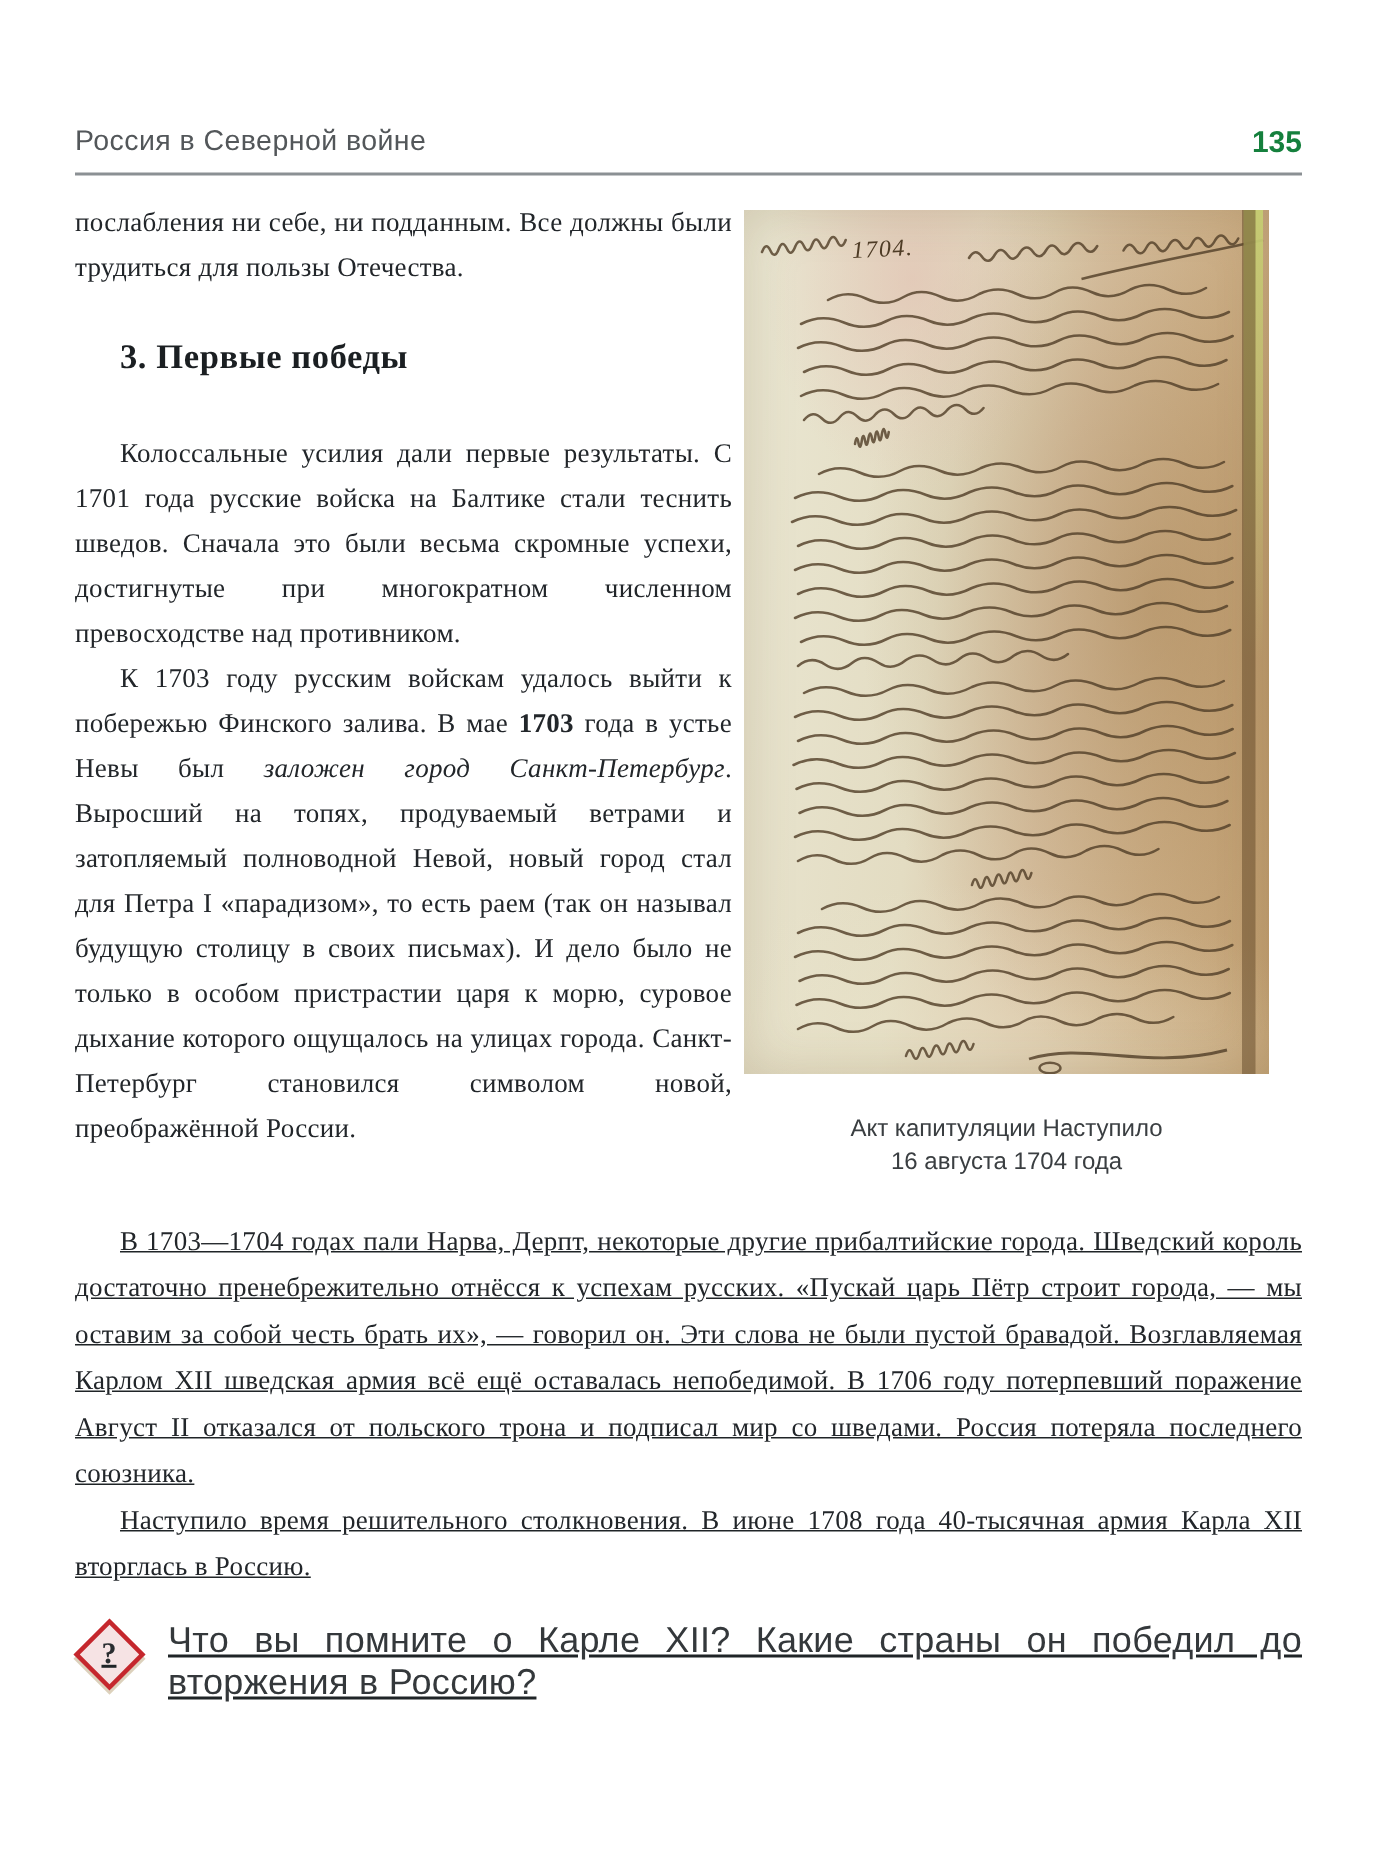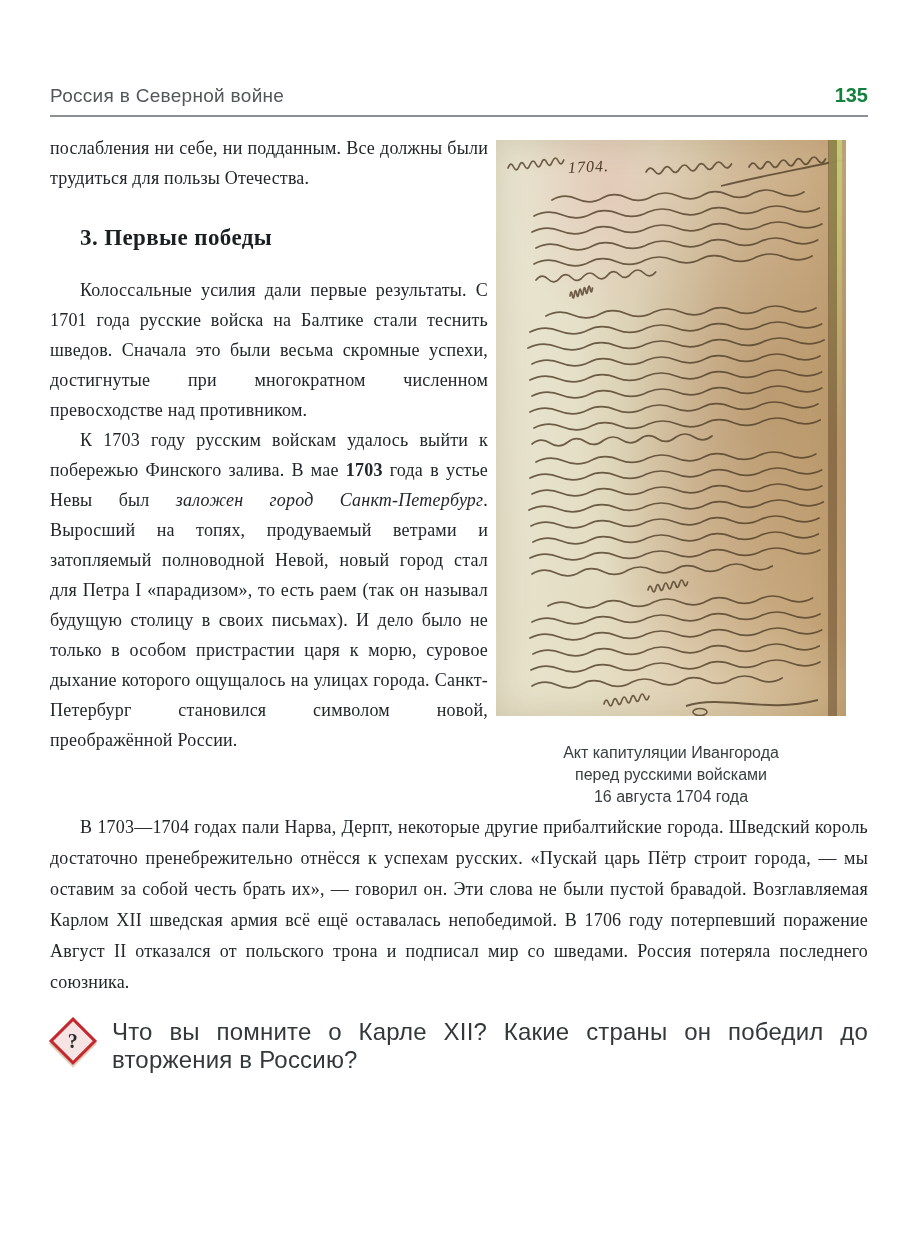--- a/index.html
+++ b/index.html
@@ -7,35 +7,35 @@
   .page {
     position:relative; width:918px; height:1245px; background:#ffffff;
     font-family:"Liberation Serif", serif; color:#1f2427; overflow:hidden;
   }
 
   
   .running-head {
     position:absolute; left:50px; top:84px; width:818px;
     font-family:"Liberation Sans", sans-serif;
     border-bottom:2px solid #8b9094; padding-bottom:8px;
-    display:flex; justify-content:space-between; align-items:center;
+    display:flex; justify-content:space-between; align-items:flex-start;
   }
   .rh-title { font-size:19px; color:#53575a; letter-spacing:.3px; }
   .rh-num   { font-size:20px; color:#15803d; font-weight:bold; }
 
   
   .col-left { position:absolute; left:50px; top:133px; width:438px; }
   .body {
     font-size:18px; line-height:30px; text-align:justify;
     letter-spacing:.2px; color:#22262a;
   }
   .indent { text-indent:30px; }
   .section {
     font-size:23px; font-weight:bold; color:#1b1f22;
-    margin:32px 0 24px 0; padding-left:30px; letter-spacing:.4px;
+    margin:32px 0 36px 0; padding-left:30px; letter-spacing:.4px;
   }
 
   
   .figure { position:absolute; left:496px; top:140px; width:350px; }
   .photo {
     position:relative; width:350px; height:576px; overflow:hidden;
     background:
       radial-gradient(ellipse 140px 200px at 32% 8%, rgba(224,178,168,.45), transparent 70%),
       radial-gradient(ellipse 260px 420px at 78% 45%, rgba(150,110,60,.38), transparent 75%),
       radial-gradient(ellipse 300px 160px at 45% 100%, rgba(236,231,206,.55), transparent 80%),
@@ -58,21 +58,21 @@
   .photo svg { position:absolute; left:0; top:0; }
 
   
   .caption {
     margin-top:26px; text-align:center;
     font-family:"Liberation Sans", sans-serif;
     font-size:16px; line-height:22px; color:#3a3e41;
   }
 
   
-  .bottom { position:absolute; left:50px; top:812px; width:818px; }
+  .bottom { position:absolute; left:50px; top:812px; width:818px;text-decoration:underline; }
   .bottom .body { line-height:31px; }
   .bottom .section { margin:28px 0 22px 0; }
 
   
   .question { margin-top:20px; display:flex; align-items:flex-start; }
   .q-diamond {
     flex:none; width:34px; height:34px; margin:6px 22px 0 6px;
     background:#f6e3e4; border:3px solid #c5272d;
     transform:rotate(45deg);
     display:flex; align-items:center; justify-content:center;
@@ -156,28 +156,28 @@
 
           <use href="#sq" transform="translate(108 564) scale(0.5 1)"></use>
           <path d="M190 566 C 228 554 268 574 322 560" fill="none" stroke="#54412a" stroke-width="1.9"></path>
           <ellipse cx="204" cy="572" rx="7" ry="3.5" fill="none" stroke="#54412a" stroke-width="1.6"></ellipse>
         </g>
       </svg>
       <div class="edge-green"></div>
       <div class="edge-dark"></div>
     </div>
     <figcaption class="caption">
-      <div>Акт капитуляции Ивангорода</div>
-      <div>перед русскими войсками</div>
+      <div>Акт капитуляции Наступило</div>
       <div>16 августа 1704 года</div>
     </figcaption>
   </figure>
 
   <div class="bottom">
     <p class="body indent">В 1703—1704 годах пали Нарва, Дерпт, некоторые другие прибалтийские города. Шведский король достаточно пренебрежительно отнёсся к успехам русских. «Пускай царь Пётр строит города, — мы оставим за собой честь брать их», — говорил он. Эти слова не были пустой бравадой. Возглавляемая Карлом XII шведская армия всё ещё оставалась непобедимой. В 1706 году потерпевший поражение Август II отказался от польского трона и подписал мир со шведами. Россия потеряла последнего союзника.</p>
+    <p class="body indent">Наступило время решительного столкновения. В июне 1708 года 40-тысячная армия Карла XII вторглась в Россию.</p>
 
     <div class="question">
       <span class="q-diamond">
         <span class="q-mark">?</span>
       </span>
       <p class="q-text">Что вы помните о Карле XII? Какие страны он победил до вторжения в Россию?</p>
     </div>
   </div>
 
 </div>

